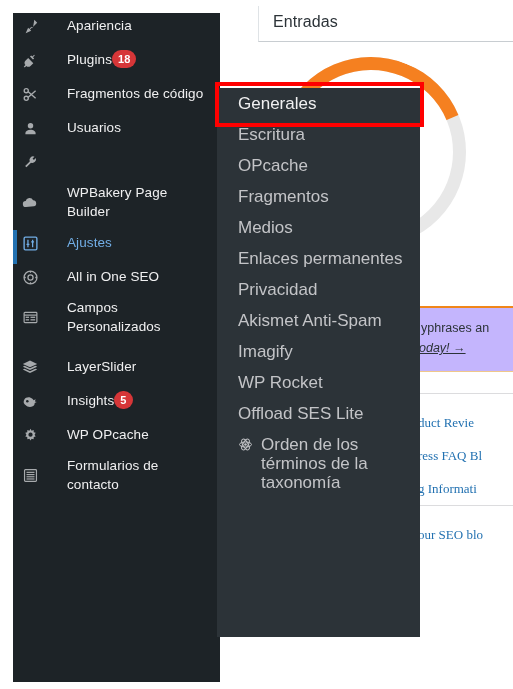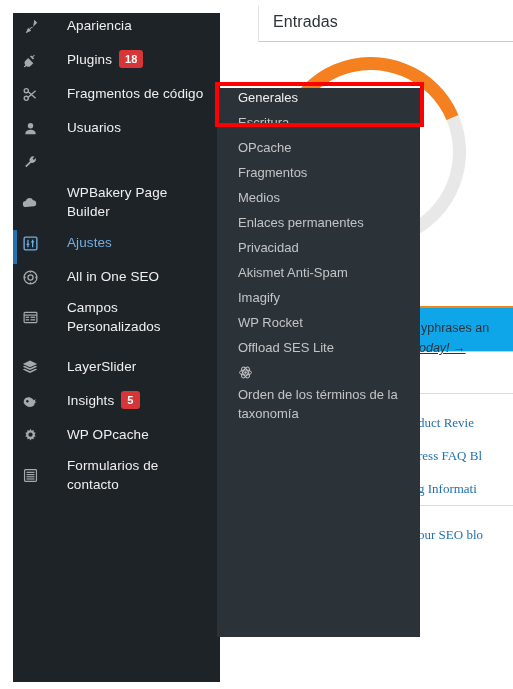--- a/index.html
+++ b/index.html
@@ -58,22 +58,22 @@
     left: 40px; top: 13px;
     font-size: 16px;
     color: #2c3338;
     letter-spacing: .1px;
   }
 
   
   .notice {
     position: absolute;
     left: 418px; top: 306px;
-    width: 95px; height: 46px;
-    background: #0ea5e9;
+    width: 95px; height: 66px;
+    background: #c4b5fd;
     border-top: 2px solid #f0861a;
     border-bottom: 1px solid #f0c88a;
   }
   .notice-line1 {
     position: absolute;
     left: 3px; top: 13px;
     font-size: 12.5px;
     color: #2c3338;
     white-space: nowrap;
   }
@@ -147,49 +147,48 @@
     left: 0; top: 0; bottom: 0;
     width: 4px;
     background: #2271b1;
   }
   .badge {
     display: inline-block;
     min-width: 18px;
     height: 18px;
     line-height: 18px;
     padding: 0 6px;
-    margin-left: 7px;
-    border-radius: 3px;
+    border-radius: 9px;
     background: #d63638;
     color: #fff;
     font-size: 11px;
     font-weight: 600;
     text-align: center;
     vertical-align: 1px;
   }
   .menu-gap { height: 9px; }
 
   
   .submenu {
     position: absolute;
     left: 217px; top: 88px;
     width: 203px; height: 549px;
     background: #2c3338;
     z-index: 20;
   }
   .submenu-item {
     display: flex;
     align-items: flex-start;
-    padding: 0 10px 6px 21px;
-    font-size: 13px;
+    padding: 6px 10px 6px 21px;
+    font-size: 17px;
     line-height: 19px;
     color: #c3c4c7;
     white-space: nowrap;
   }
-  .submenu-item.multiline { white-space: normal; flex-direction: column; }
+  .submenu-item.multiline { white-space: normal; }
   .submenu-item.current {
     color: #f0f0f1;
   }
   .submenu-icon {
     flex: 0 0 18px;
     margin-right: 5px;
     padding-top: 2px;
   }
 
   

